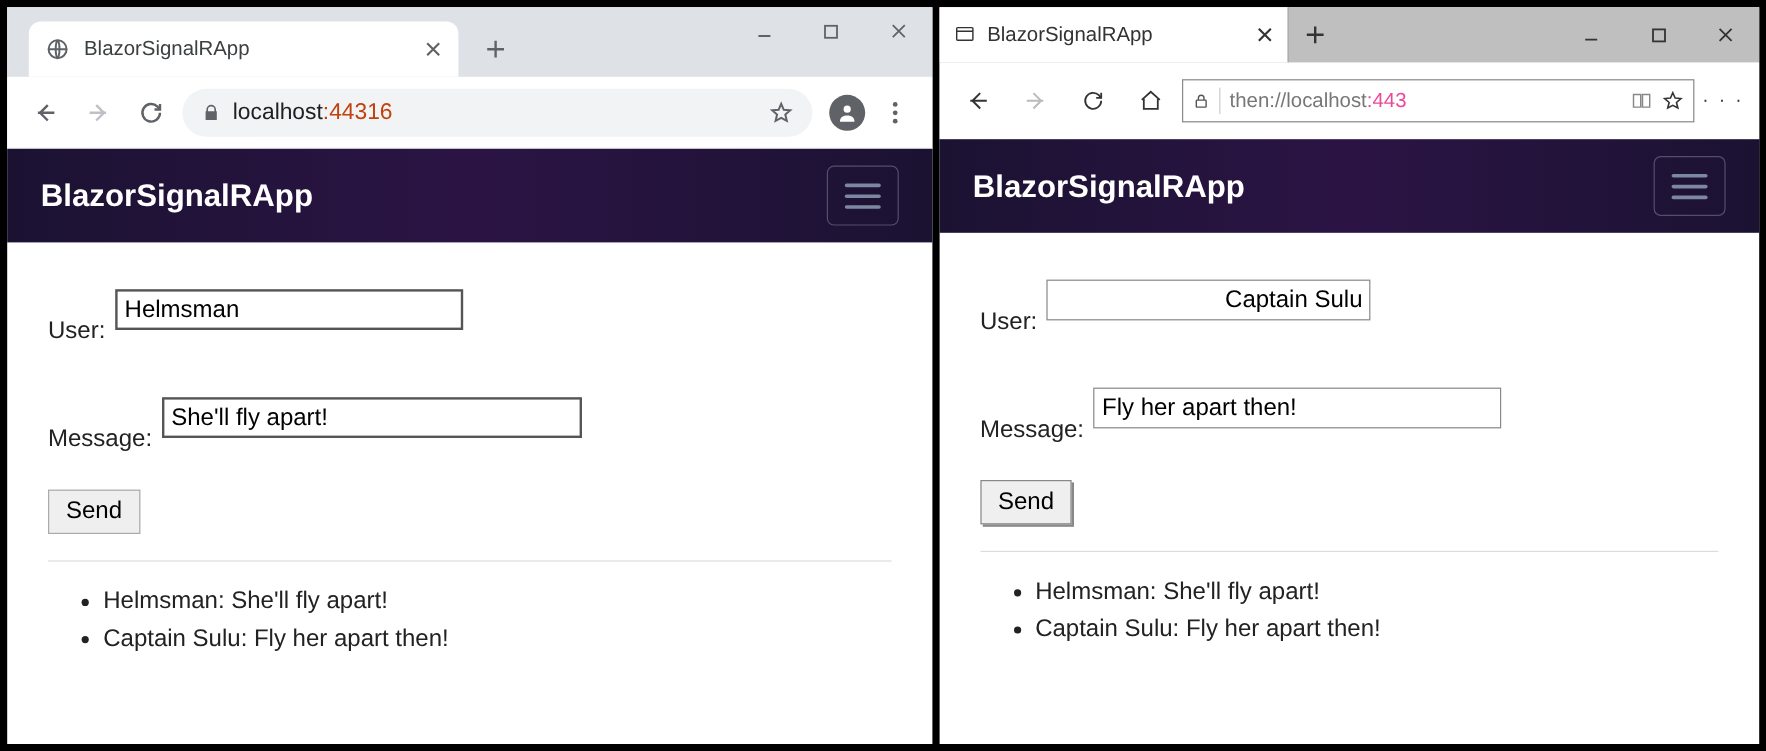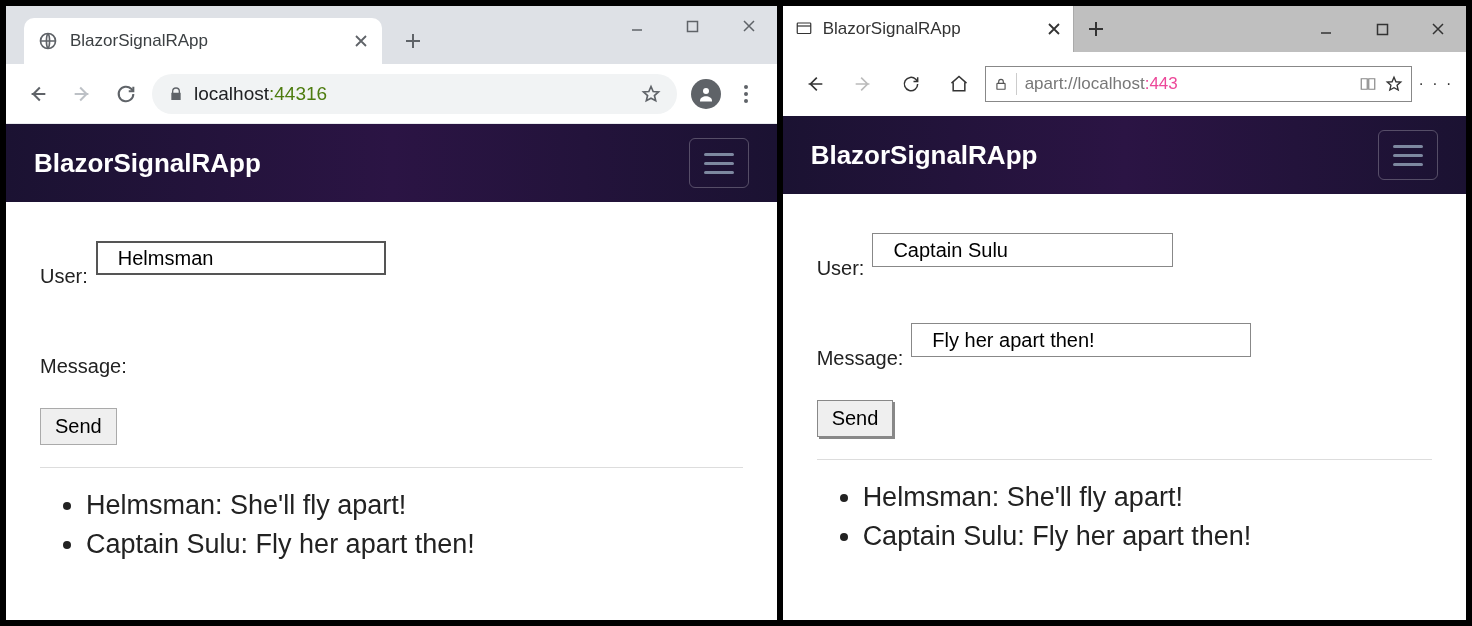--- a/index.html
+++ b/index.html
@@ -89,21 +89,21 @@
     border-radius:20px;
     display:flex;
     align-items:center;
     padding:0 16px;
     gap:10px;
     color:#202124;
     font-size:19px;
   }
   .chrome-omnibox .lock svg{width:16px;height:16px;display:block;}
   .chrome-omnibox .host{display:flex;align-items:baseline;}
-  .chrome-omnibox .port{color:#4d7c0f;}
+  .chrome-omnibox .port{color:#c2410c;}
   .chrome-omnibox .spacer{flex:1;}
   .chrome-omnibox .star{color:#5f6368;}
   .chrome-profile{
     width:30px;height:30px;border-radius:50%;background:#5f6368;margin-left:6px;
     display:flex;align-items:center;justify-content:center;
   }
   .chrome-profile svg{width:18px;height:18px;fill:#fff;}
   .chrome-menu{width:34px;display:flex;align-items:center;justify-content:center;color:#5f6368;font-size:20px;}
   .chrome-dots{display:flex;flex-direction:column;gap:3px;}
   .chrome-dots span{width:4px;height:4px;border-radius:50%;background:#5f6368;}
@@ -152,33 +152,33 @@
   .app-title{font-size:26px;font-weight:600;}
   .hamburger{
     width:60px;height:50px;border:1px solid rgba(255,255,255,.25);border-radius:6px;
     display:flex;flex-direction:column;align-items:center;justify-content:center;gap:6px;
   }
   .hamburger span{display:block;width:30px;height:3px;background:#7d88a0;border-radius:2px;}
   .app-body{padding:26px 34px;font-size:20px;color:#222;}
   .row{display:flex;align-items:center;gap:8px;margin-bottom:30px;}
   .row label{white-space:nowrap;margin-top:37px;}
   .row input[type=text]{
-    font-size:20px;padding:4px 20px;border:1px solid #888;height:34px;
+    font-size:20px;padding:4px 6px;border:1px solid #888;height:34px;
   }
   .left .row input[type=text]{border:2px solid #555;}
   .msg-input-left{width:350px;}
   .user-input-left{width:290px;}
-  .user-input-right{width:301px;}
+  .user-input-right{width:270px;text-align:right;}
   .msg-input-right{width:340px;}
   .send-btn{
     font-size:20px;padding:6px 14px;background:#efefef;border:1px solid #aaa;cursor:pointer;
   }
   .right .send-btn{border:1px solid #888;box-shadow:2px 2px 0 #888;}
   hr{border:none;border-top:1px solid #ddd;margin:22px 0;}
-  ul.msgs{margin:0;padding-left:46px;font-size:27px;}
+  ul.msgs{margin:0;padding-left:46px;font-size:20px;}
   ul.msgs li{margin-bottom:8px;}
 
   svg { display:block; }
 </style>
 </head>
 <body>
 
 <div class="split">
 
   <div class="pane left">
@@ -279,20 +279,21 @@
           <span></span>
       </div>
     </div>
     <div class="app-body">
       <div class="row">
         <label>User:</label>
         <input type="text" class="user-input-left" value="Helmsman" style="">
       </div>
       <div class="row">
         <label>Message:</label>
+        <input type="text" class="msg-input-left" value="She'll fly apart!" style="">
       </div>
       <button class="send-btn">Send</button>
       <hr>
       <ul class="msgs">
         <li>Helmsman: She'll fly apart!</li>
         <li>Captain Sulu: Fly her apart then!</li>
       </ul>
     </div>
   </div>
 
@@ -362,21 +363,21 @@
       </div>
       <div class="edge-omnibox">
         <span class="lock">
           <svg viewBox="0 0 24 24" fill="none" stroke="#555" stroke-width="2">
               <rect x="5" y="11" width="14" height="10" rx="1"></rect>
               <path d="M8 11V8a4 4 0 1 1 8 0v3"></path>
             </svg>
         </span>
         <span class="sep"></span>
         <span class="urltext">
-          <span>apart://</span><span>localhost</span><span class="port">:443</span>
+          <span>then://</span><span>localhost</span><span class="port">:443</span>
         </span>
         <span class="spacer"></span>
         <span class="rd">
           <svg width="18" height="18" viewBox="0 0 24 24" fill="none" stroke="#888" stroke-width="1.6">
               <path d="M3 5h8v14H3zM13 5h8v14h-8zM11 5v14"></path>
             </svg>
         </span>
         <span class="star">
           <svg width="18" height="18" viewBox="0 0 24 24" fill="none" stroke="#333" stroke-width="1.8">
               <path d="M12 3l2.6 6 6.4.5-4.9 4.3 1.5 6.2L12 17l-5.6 3 1.5-6.2L3 9.5 9.4 9 12 3z"></path>

